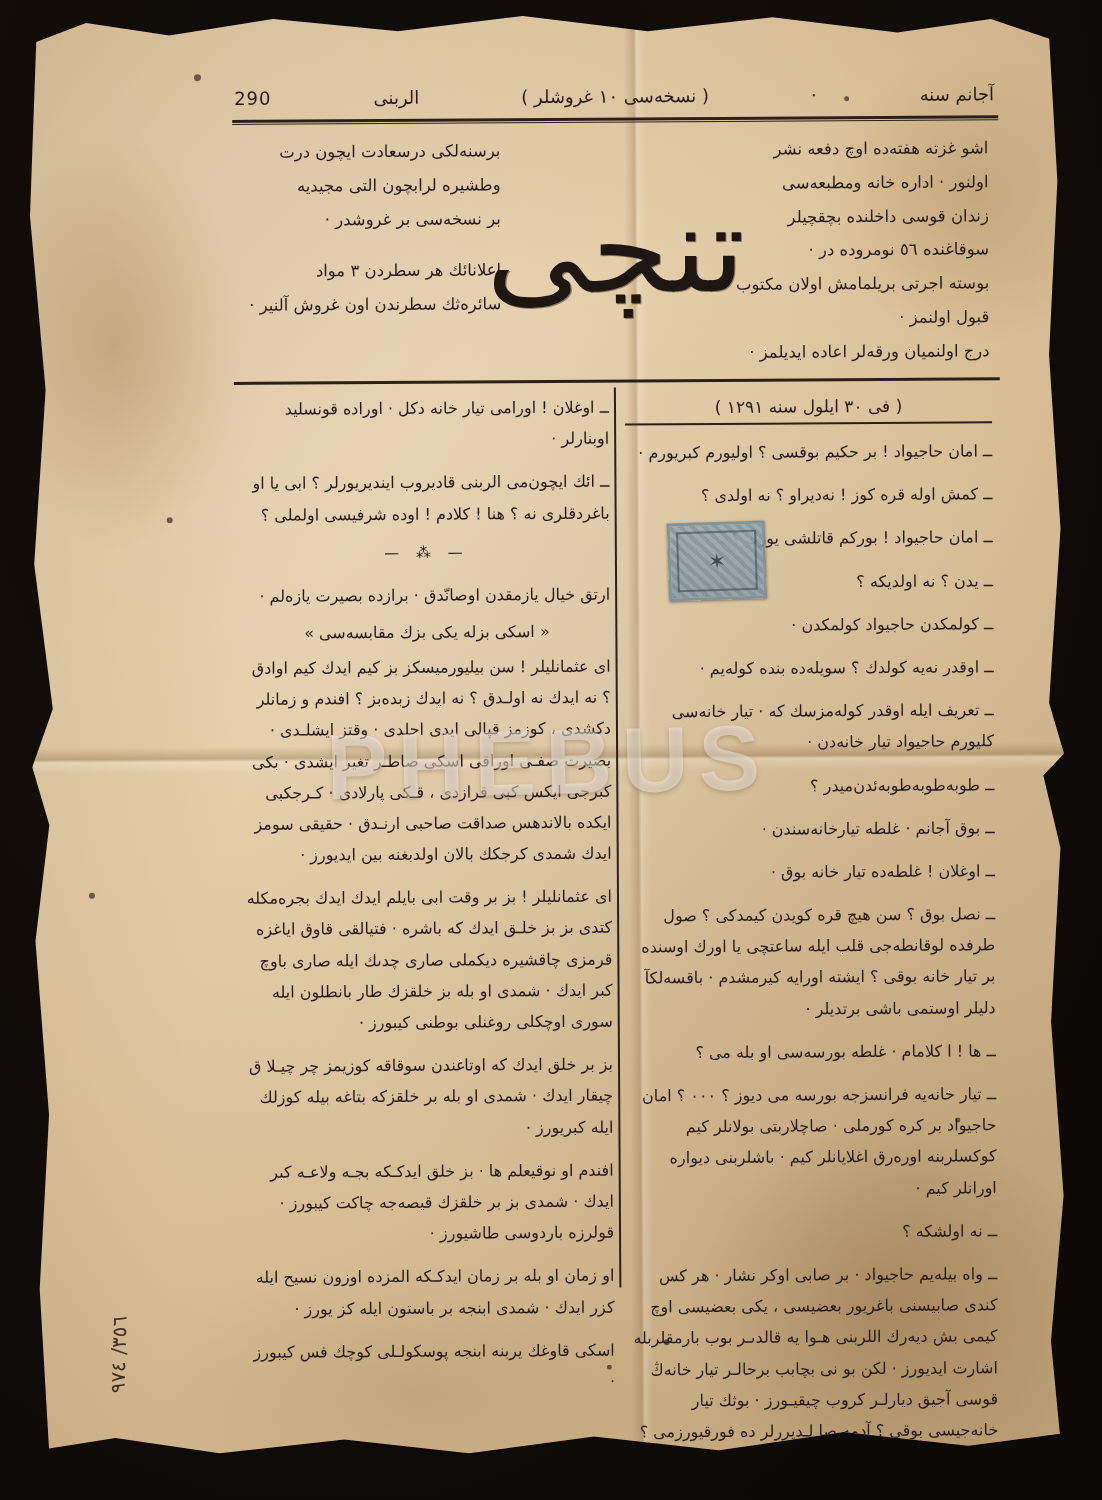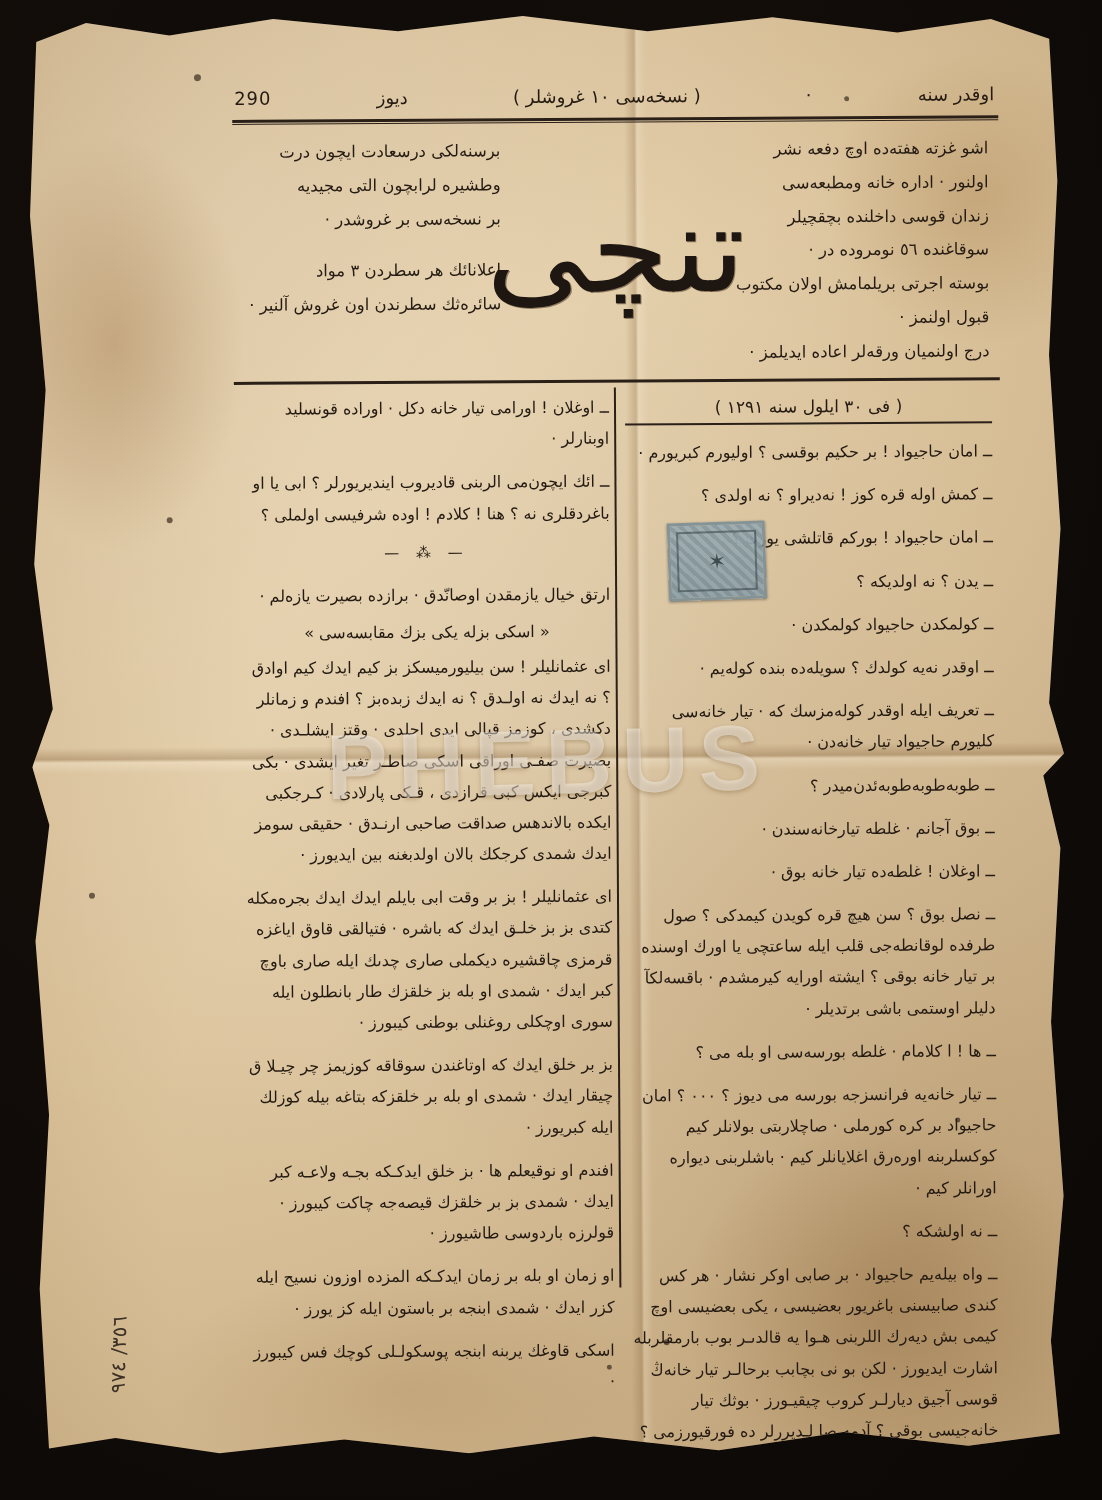--- a/index.html
+++ b/index.html
@@ -153,24 +153,24 @@
     <div class="speck" style="left:820px;top:88px;width:5px;height:5px;"></div>
     <div class="speck" style="left:140px;top:505px;width:6px;height:6px;"></div>
     <div class="speck" style="left:60px;top:880px;width:6px;height:6px;"></div>
     <div class="speck" style="left:632px;top:1330px;width:6px;height:6px;"></div>
     <div class="speck" style="left:575px;top:1355px;width:5px;height:5px;"></div>
     <div class="speck" style="left:925px;top:1110px;width:5px;height:5px;"></div>
 
     <div id="content">
 
       <div class="topbar">
-        <span>اوقدر سنه</span>
+        <span>آجانم سنه</span>
         <span>·</span>
         <span>( نسخه‌سی ١٠ غروشلر )</span>
-        <span>دیوز</span>
+        <span>الربنی</span>
         <span class="issue-no">290</span>
       </div>
 
       <div class="mast-rule" style="top:108px;"></div>
       <div class="mast-rule" style="top:112px;height:1px;"></div>
 
       <div class="masthead">
         <div class="mh-col">
           <div>اشو غزته هفته‌ده اوچ دفعه نشر</div>
           <div>اولنور · اداره خانه ومطبعه‌سی</div>

